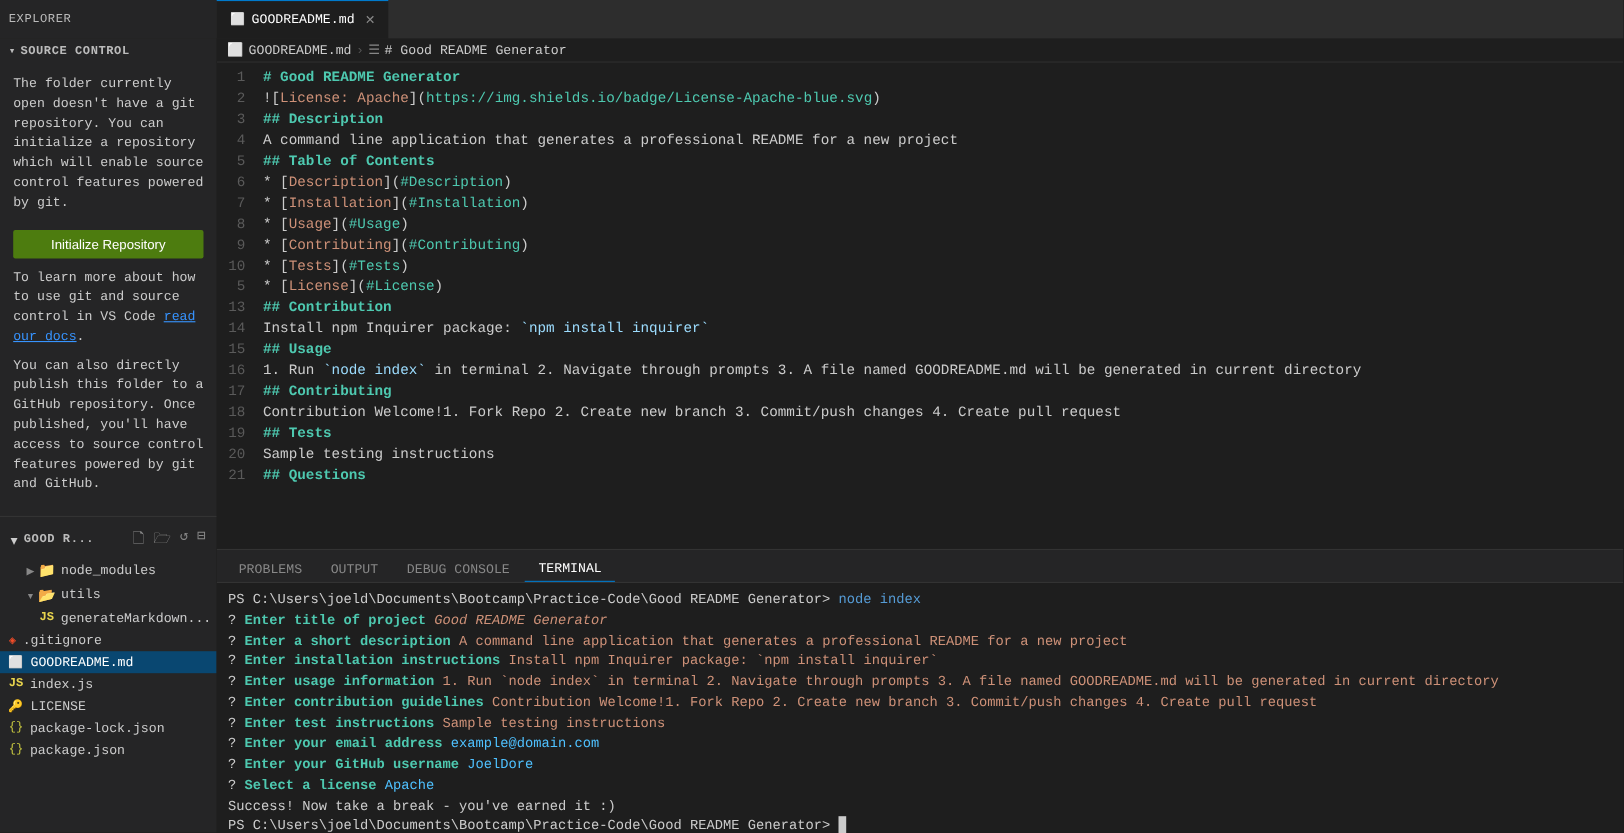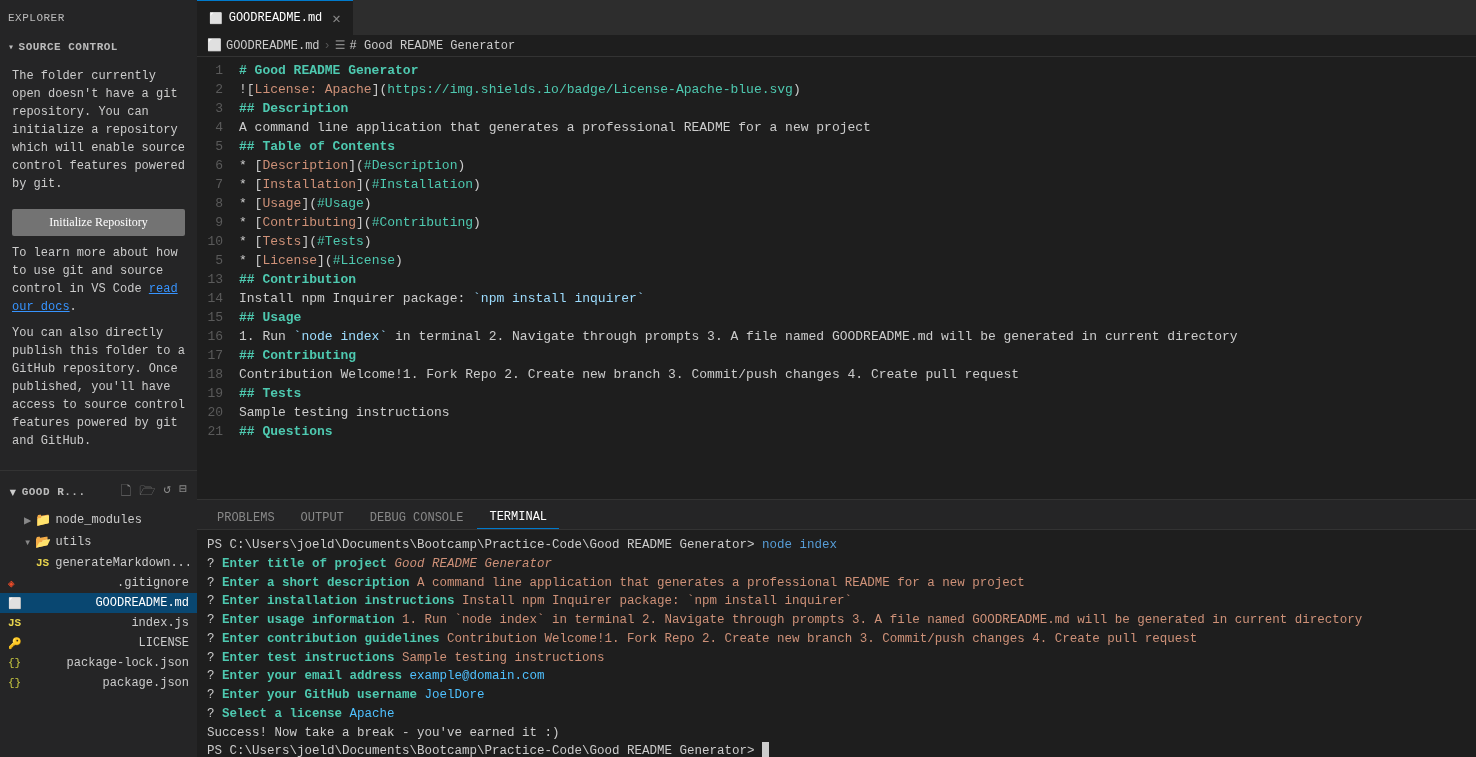--- a/index.html
+++ b/index.html
@@ -93,51 +93,49 @@
       font-size: 12px;
       color: #ccc;
       line-height: 1.5;
     }
     .source-control-body p {
       margin-bottom: 8px;
       font-size: 12px;
       line-height: 1.5;
     }
     .init-repo-btn {
-      background: #737373;
+      background: #4d7c0f;
       color: #fff;
       border: none;
       padding: 6px 14px;
       font-size: 12px;
       cursor: pointer;
       border-radius: 2px;
       margin: 8px 0;
       width: 100%;
-      font-family: Liberation Serif, serif;
     }
     .link-text {
       color: #3794ff;
       text-decoration: underline;
       cursor: pointer;
     }
     .explorer-section {
       display: flex;
       flex-direction: column;
       flex: 1;
       overflow-y: auto;
     }
     .file-item {
       display: flex;
       align-items: center;
       padding: 3px 8px 3px 8px;
       font-size: 12px;
       color: #ccc;
       cursor: pointer;
       gap: 6px;
-      justify-content: space-between;
     }
     .file-item.active { background: #094771; color: #fff; }
     .file-item.indented { padding-left: 36px; }
     .folder-item {
       display: flex;
       align-items: center;
       padding: 3px 8px 3px 24px;
       font-size: 12px;
       color: #ccc;
       cursor: pointer;

